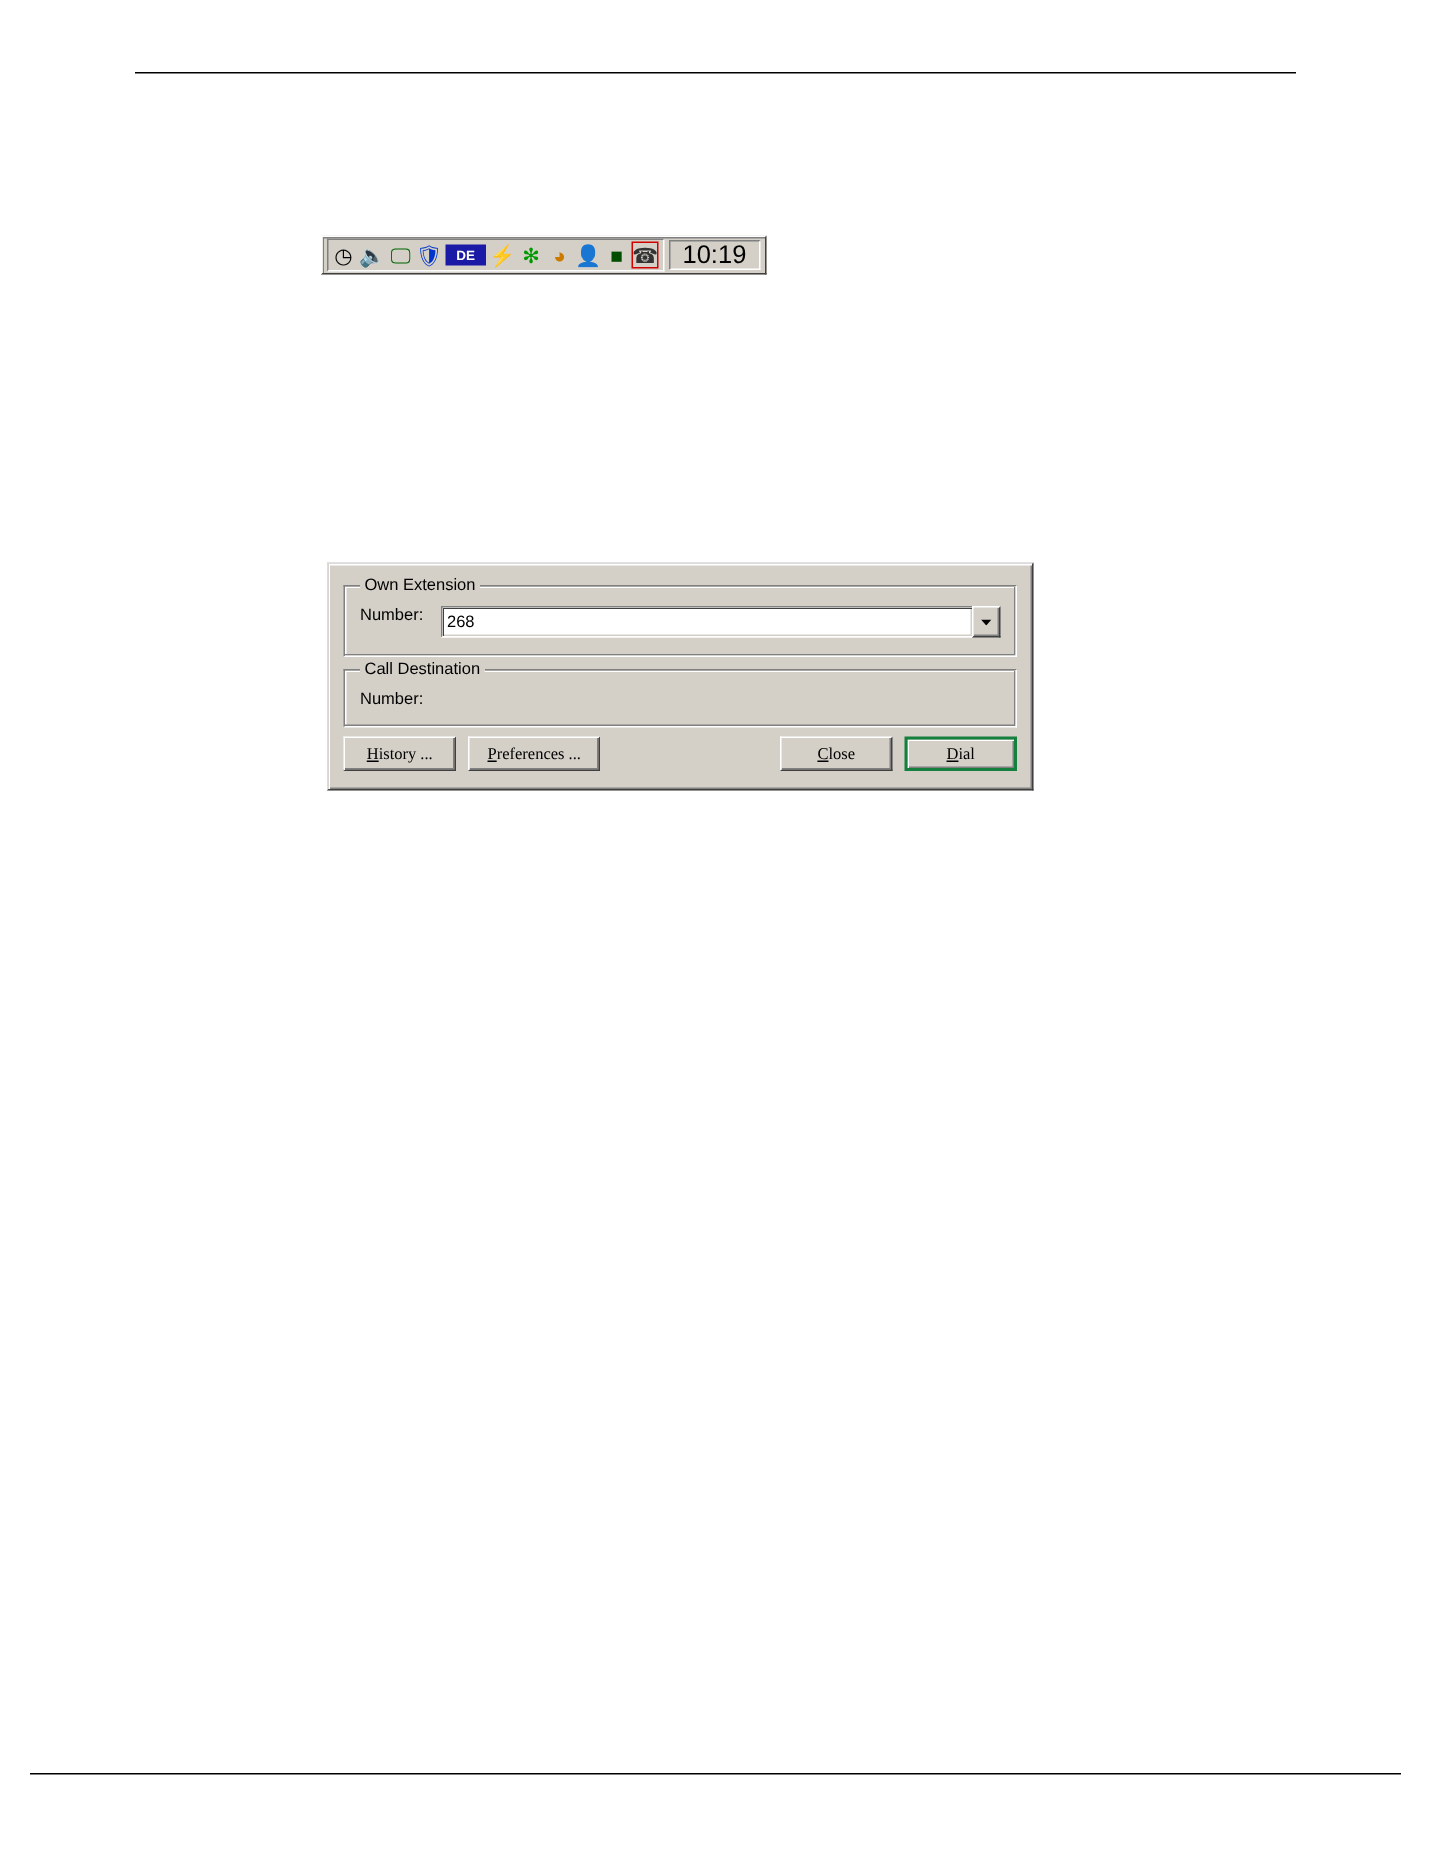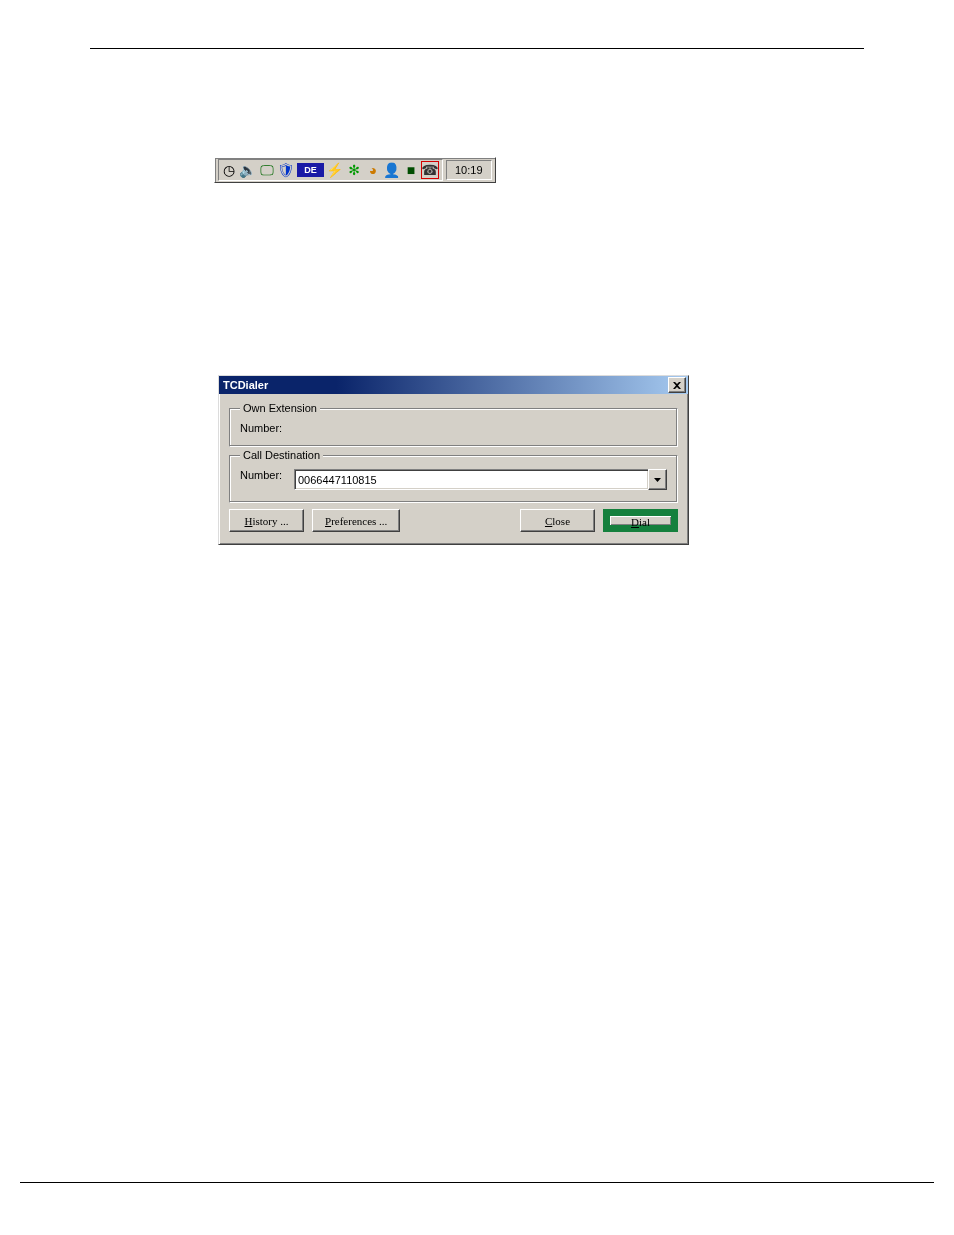--- a/index.html
+++ b/index.html
@@ -75,21 +75,21 @@
     font-size: 9px;
     font-weight: bold;
     width: 27px;
     height: 14px;
     display: flex;
     align-items: center;
     justify-content: center;
   }
   .tray .clock {
     font-family: Tahoma, sans-serif;
-    font-size: 11px;
+    font-size: 17px;
     padding: 0 8px;
     background: #d4d0c8;
     border: 1px solid #808080;
     border-right-color: #ffffff;
     border-bottom-color: #ffffff;
     height: 18px;
     display: flex;
     align-items: center;
     margin-left: 3px;
   }
@@ -212,21 +212,21 @@
     background: #d4d0c8;
     border: 1px solid #404040;
     border-left-color: #fff;
     border-top-color: #fff;
     box-shadow: inset -1px -1px 0 #808080, inset 1px 1px 0 #d4d0c8;
     font-family: Liberation Serif, serif;
     font-size: 11px;
     cursor: default;
   }
   button.btn.default {
-    border: 7px solid #15803d;
+    border: 2px solid #15803d;
     box-shadow: inset 1px 1px 0 #fff, inset -1px -1px 0 #808080, inset 2px 2px 0 #d4d0c8;
   }
   .u { text-decoration: underline; }
 </style>
 </head>
 <body>
 
 <div class="page">
   <div class="top-rule"></div>
 
@@ -244,50 +244,41 @@
         <span class="ico" style="color:#0066cc;">👤</span>
         <span class="ico" style="color:#004d00;">■</span>
         <span class="ico hl" style="color:#333;">☎</span>
       </div>
       <div class="clock">10:19</div>
     </div>
   </div>
 
   <div class="dialog-wrap">
     <div class="dialog">
-      <div class="titlebar">
-        <span>TCDialer</span>
-        <span class="spacer"></span>
-        <span class="close-btn">
-          <svg viewBox="0 0 8 7" width="8" height="7">
-              <path d="M0 0 L2 0 L4 2 L6 0 L8 0 L5 3.5 L8 7 L6 7 L4 5 L2 7 L0 7 L3 3.5 Z" fill="#000"></path>
-            </svg>
-        </span>
-      </div>
 
       <div class="dialog-body">
         <fieldset class="group">
           <legend>Own Extension</legend>
           <div class="row">
             <span class="label">Number:</span>
-          </div>
-        </fieldset>
-
-        <fieldset class="group">
-          <legend>Call Destination</legend>
-          <div class="row">
-            <span class="label">Number:</span>
             <div class="combo">
-              <input type="text" value="0066447110815" style="">
+              <input type="text" value="268" style="">
               <span class="drop">
                 <svg viewBox="0 0 7 4">
                     <path d="M0 0 L7 0 L3.5 4 Z"></path>
                   </svg>
               </span>
             </div>
+          </div>
+        </fieldset>
+
+        <fieldset class="group">
+          <legend>Call Destination</legend>
+          <div class="row">
+            <span class="label">Number:</span>
           </div>
         </fieldset>
 
         <div class="button-row">
           <button class="btn">
             <span class="u">H</span><span>istory ...</span>
           </button>
           <button class="btn">
             <span class="u">P</span><span>references ...</span>
           </button>

